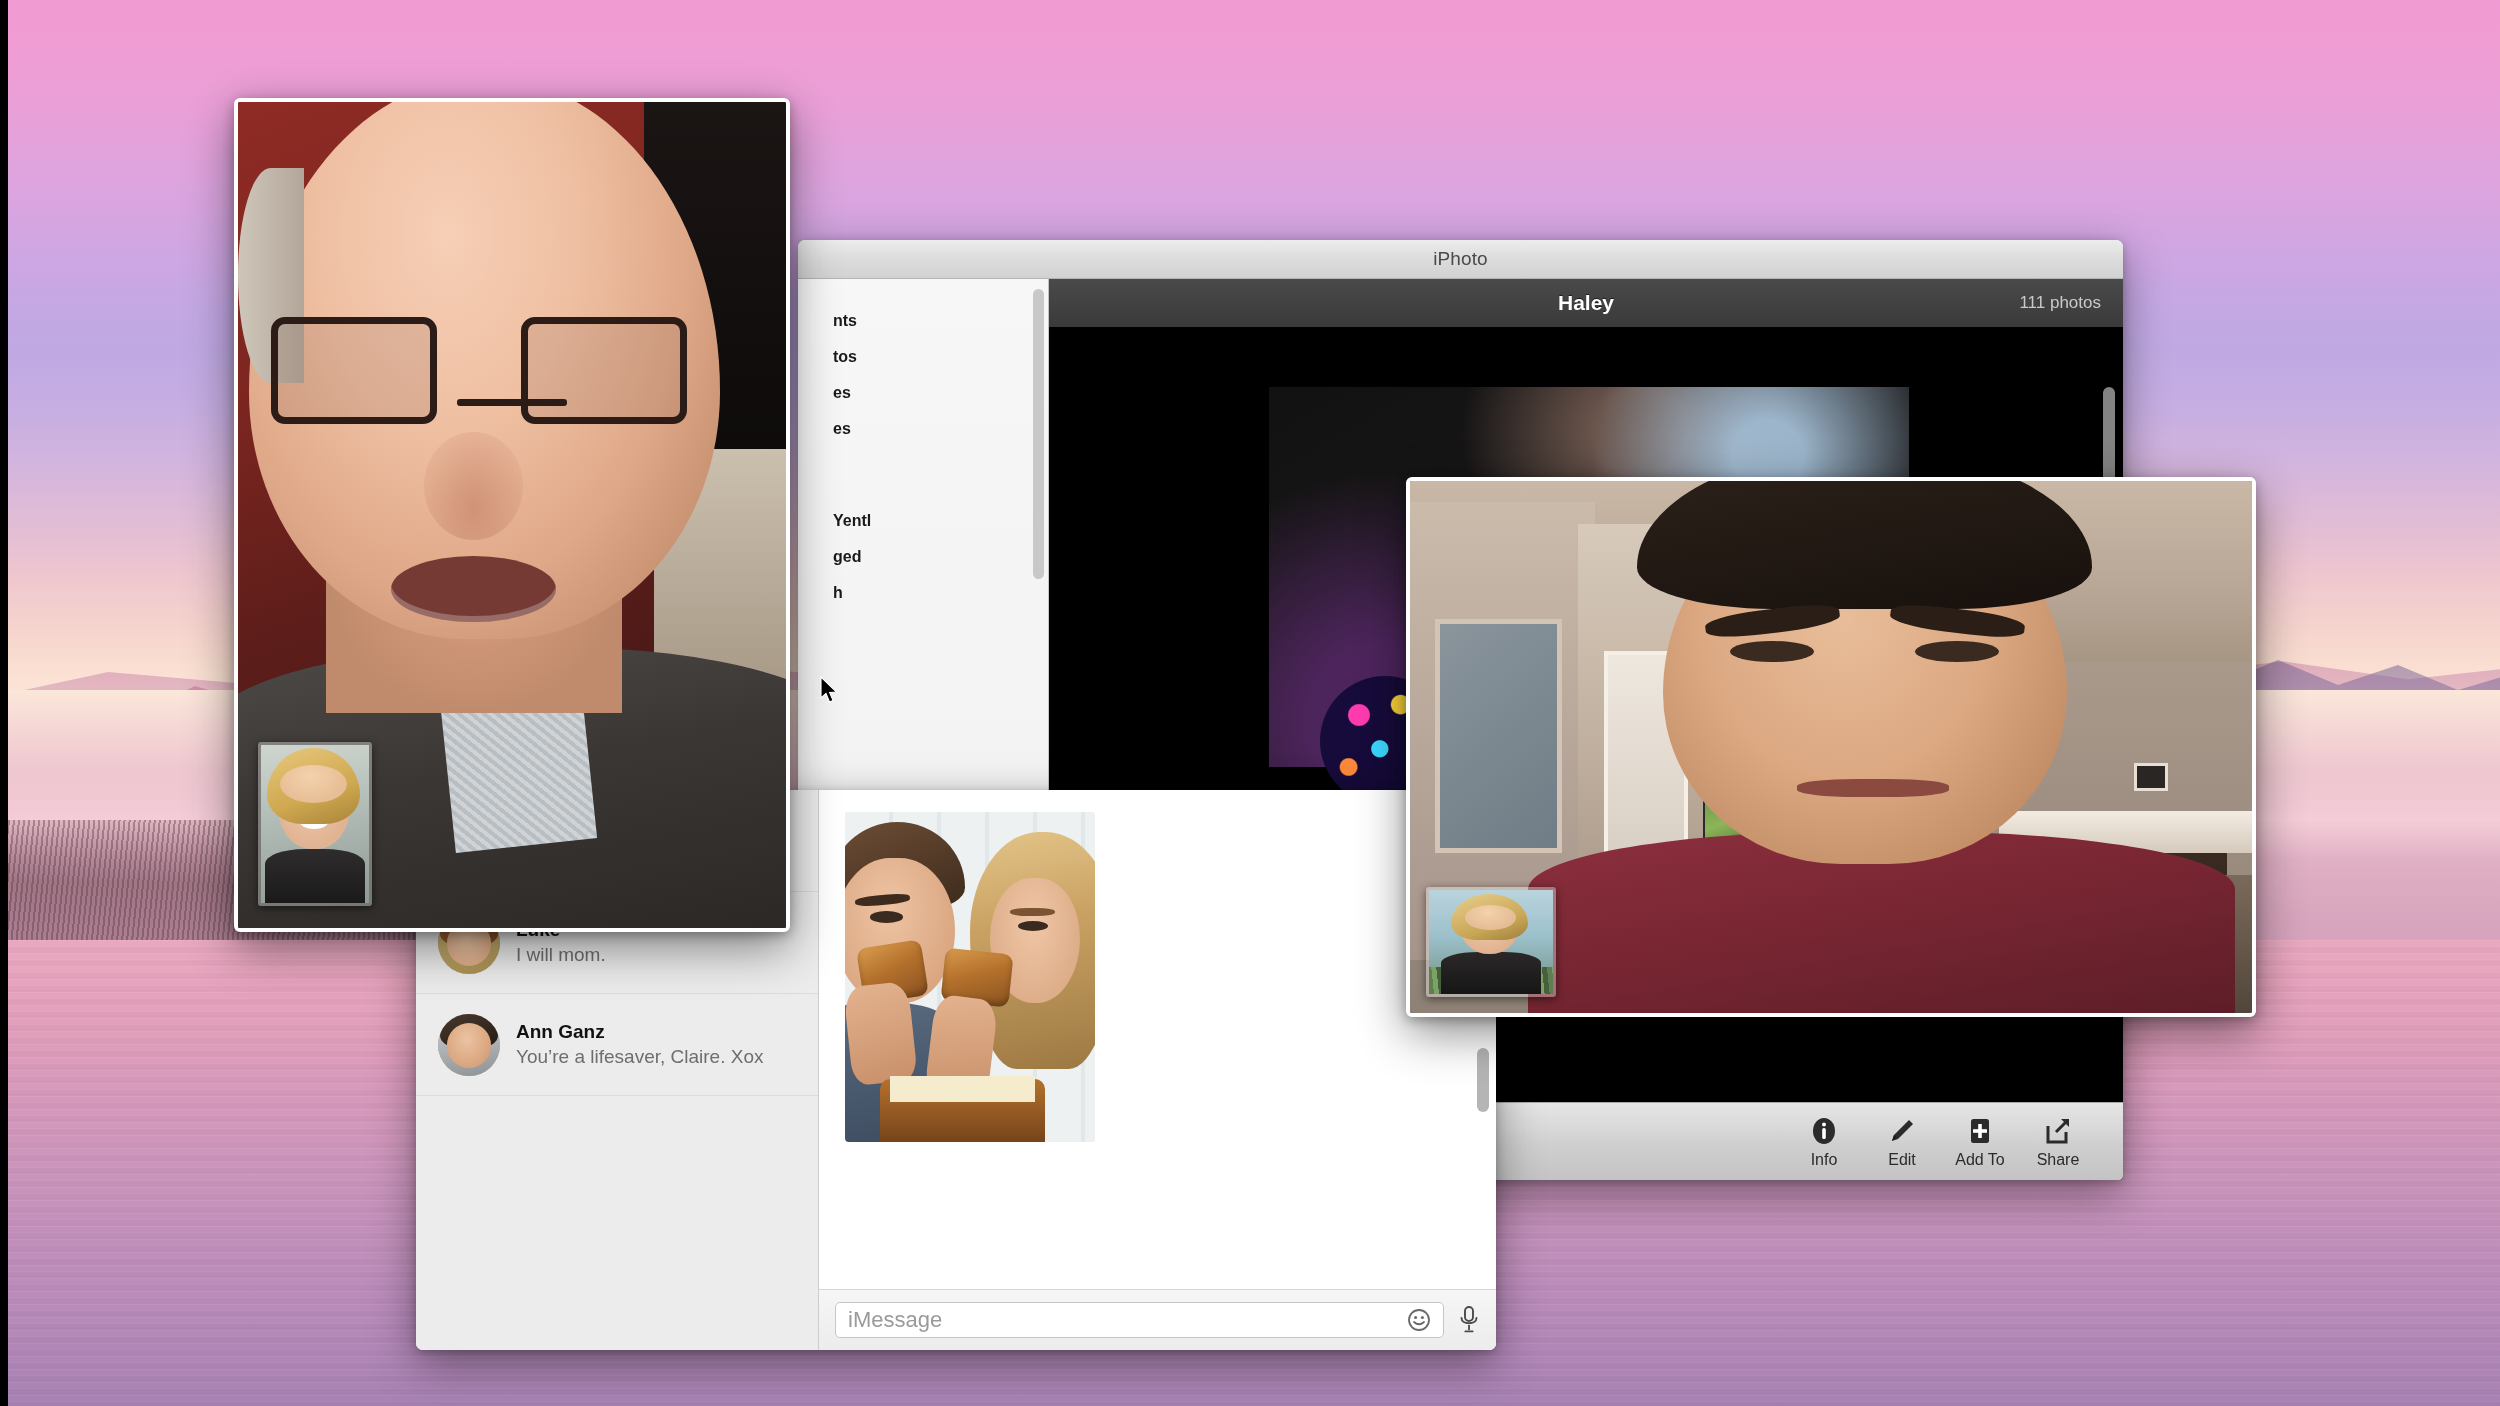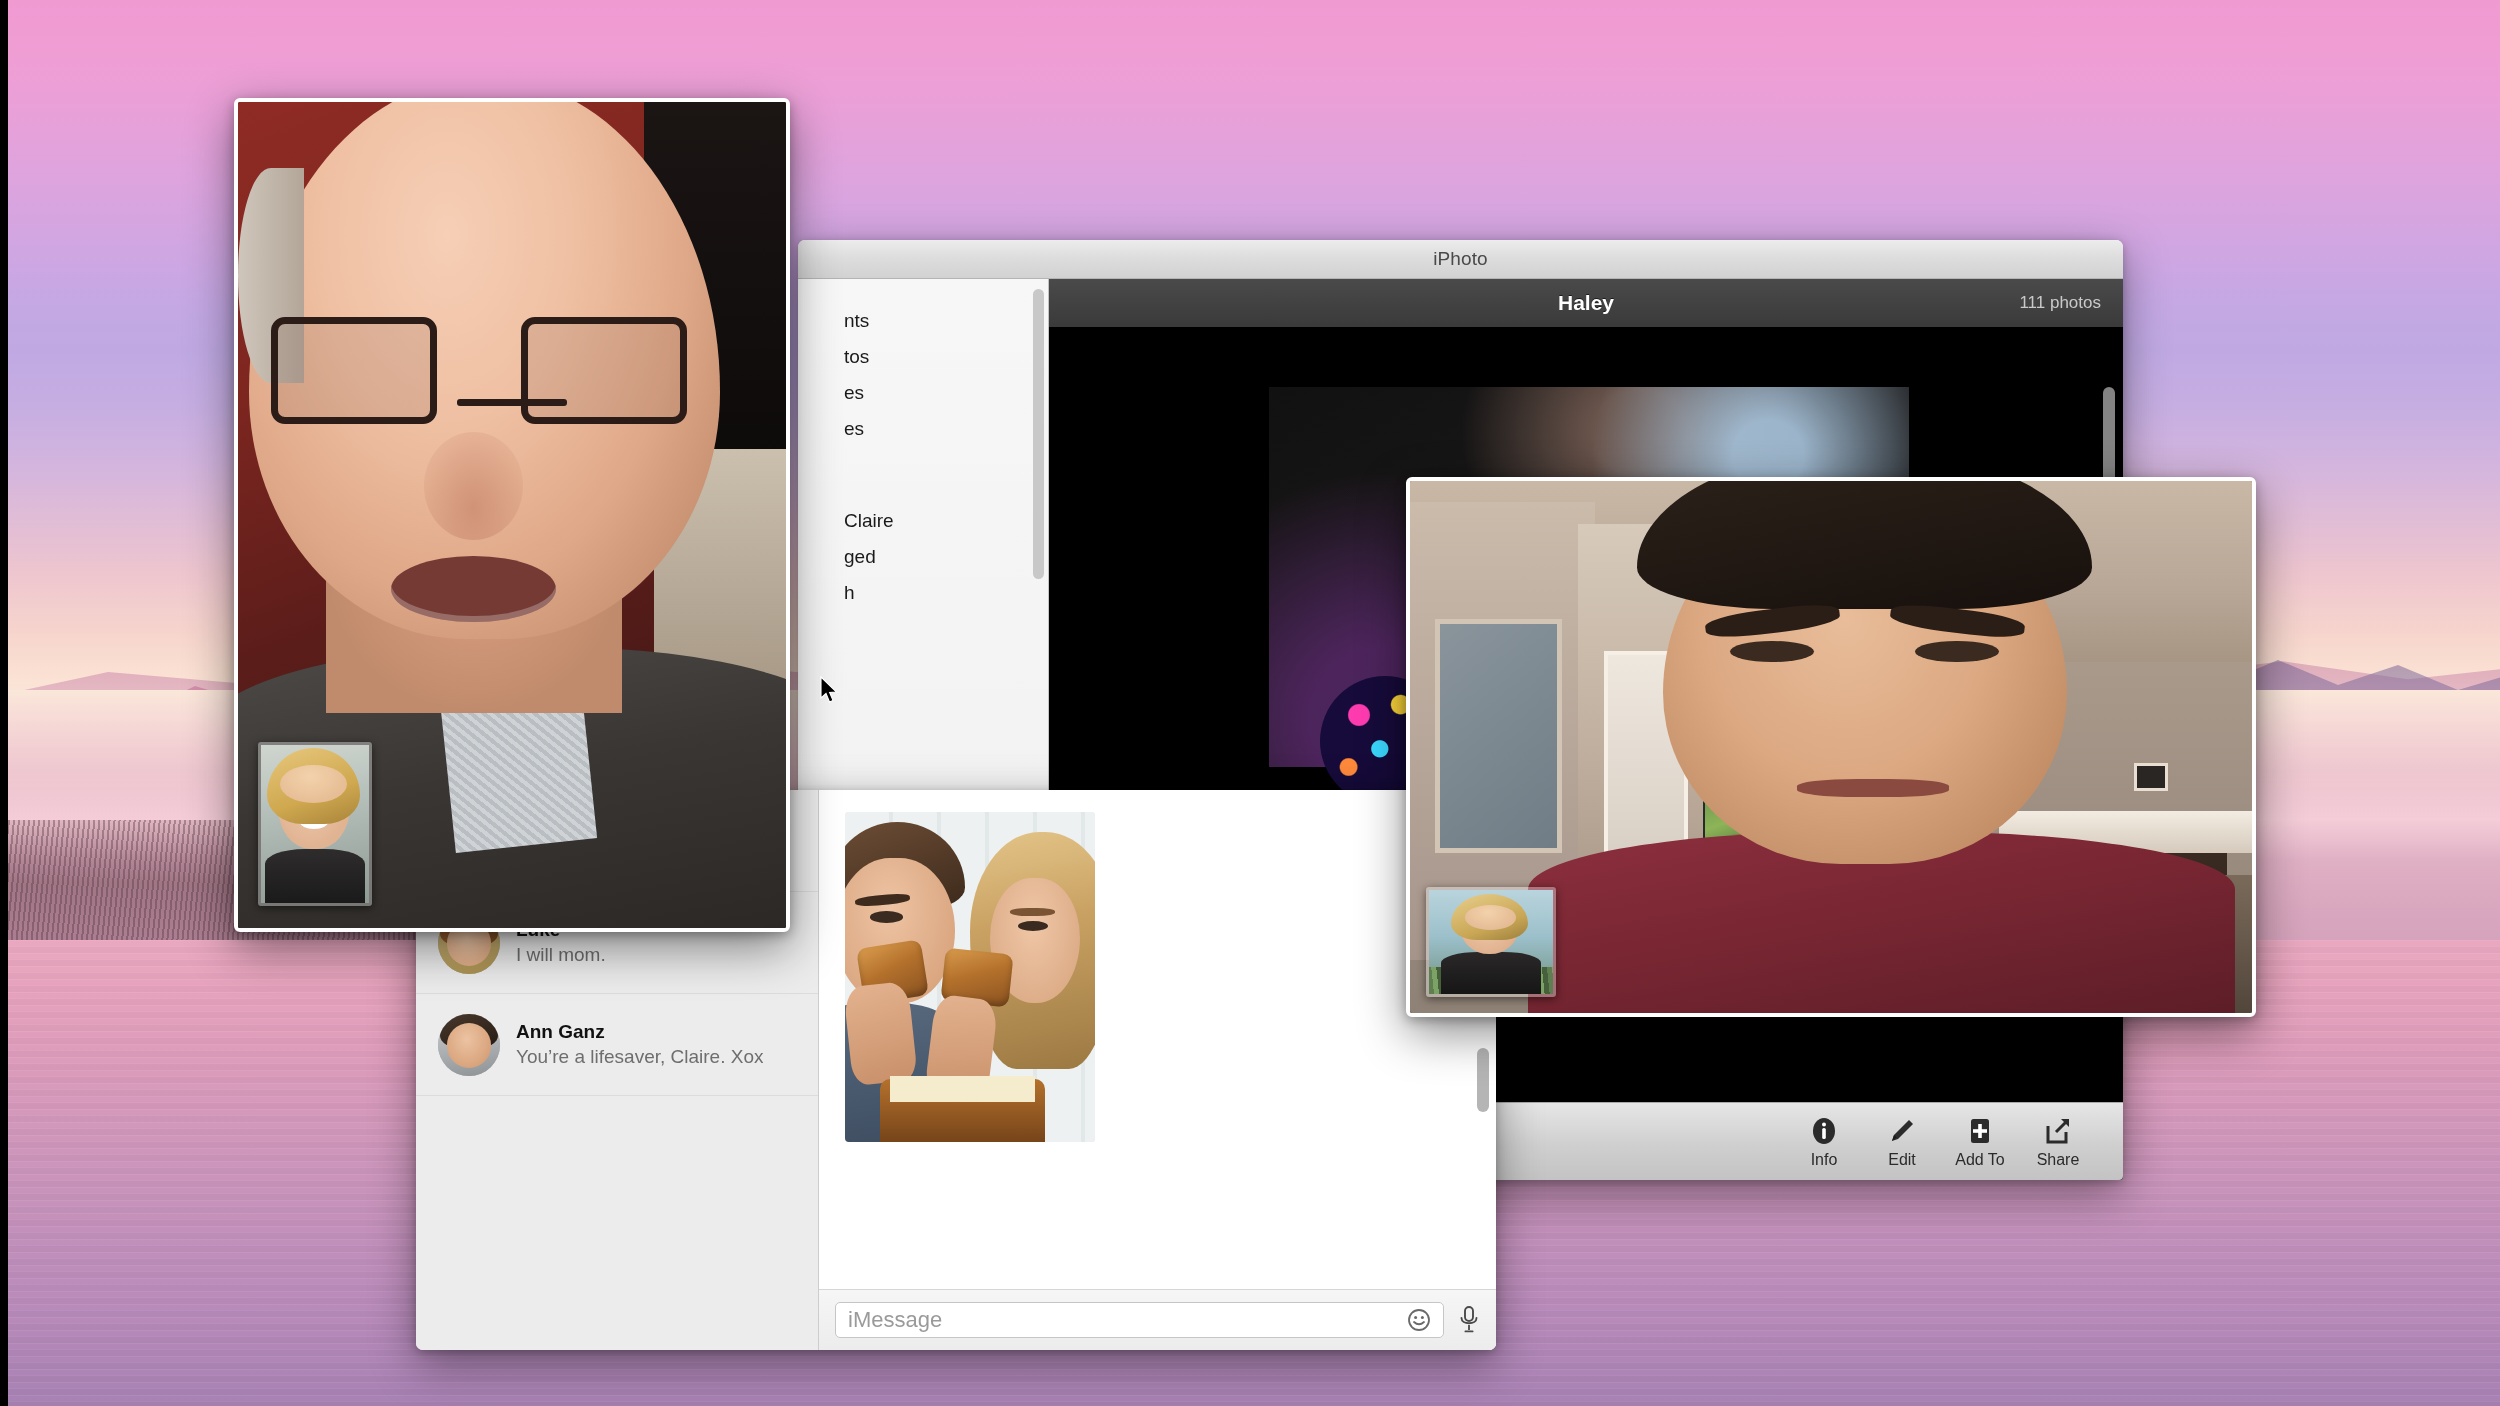--- a/index.html
+++ b/index.html
@@ -125,22 +125,22 @@
     left: 790px; top: 240px; width: 1325px; height: 940px;
   }
   .ip-body { display: flex; height: 902px; background: #000; }
   .ip-sidebar {
     width: 250px; background: linear-gradient(180deg,#f7f7f7,#efefef);
     border-right: 1px solid #c3c3c3;
     position: relative; flex: none;
   }
   .ip-sb-list { padding: 24px 0 0 0; }
   .ip-sb-item {
-    height: 36px; line-height: 36px; padding-left: 46px;
-    font-size: 19px; color: #1a1a1a; white-space: nowrap;
+    height: 36px; line-height: 36px; padding-left: 35px;
+    font-size: 16px; color: #1a1a1a; white-space: nowrap; font-weight: bold;
   }
   .ip-sb-gap { height: 56px; }
   .ip-sb-scroll {
     position: absolute; right: 4px; top: 10px; width: 11px; height: 290px;
     background: #c8c8c8; border-radius: 6px;
   }
   .ip-main { flex: 1; background: #000; position: relative; }
   .ip-header {
     height: 48px; background: linear-gradient(180deg,#4a4a4a,#3a3a3a);
     display: flex; align-items: center; position: relative;
@@ -589,21 +589,21 @@
 
     <div class="ip-body">
 
       <div class="ip-sidebar">
         <div class="ip-sb-list">
           <div class="ip-sb-item">nts</div>
           <div class="ip-sb-item">tos</div>
           <div class="ip-sb-item">es</div>
           <div class="ip-sb-item">es</div>
           <div class="ip-sb-gap"></div>
-          <div class="ip-sb-item">Claire</div>
+          <div class="ip-sb-item">Yentl</div>
           <div class="ip-sb-item">ged</div>
           <div class="ip-sb-item">h</div>
         </div>
         <div class="ip-sb-scroll"></div>
       </div>
 
       <div class="ip-main">
         <div class="ip-header">
           <span class="ip-album">Haley</span>
           <span class="ip-count">111 photos</span>

